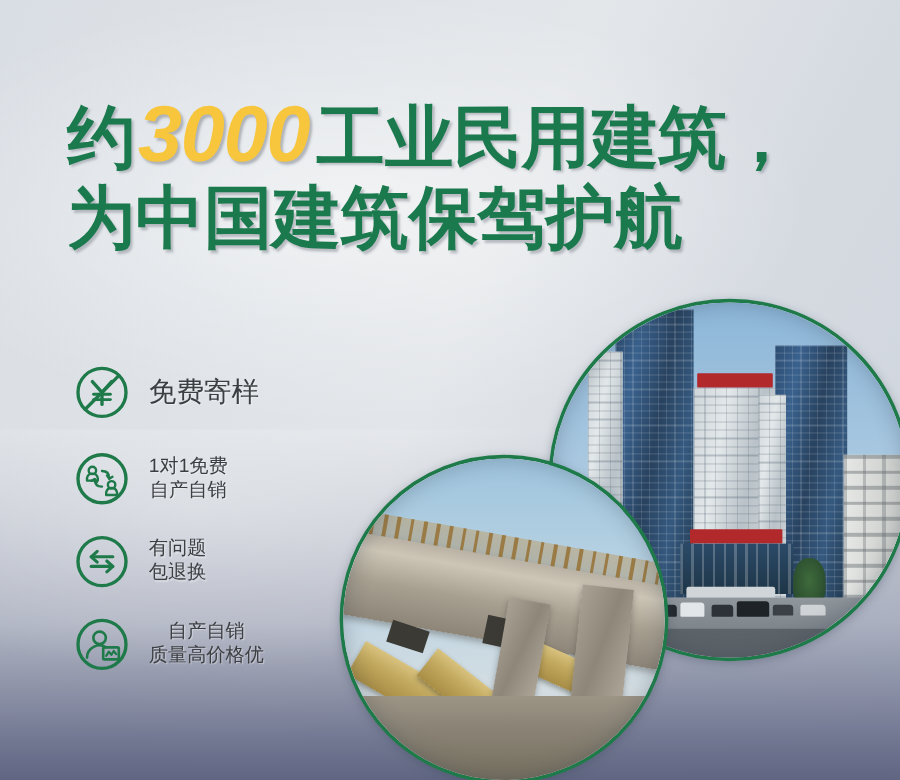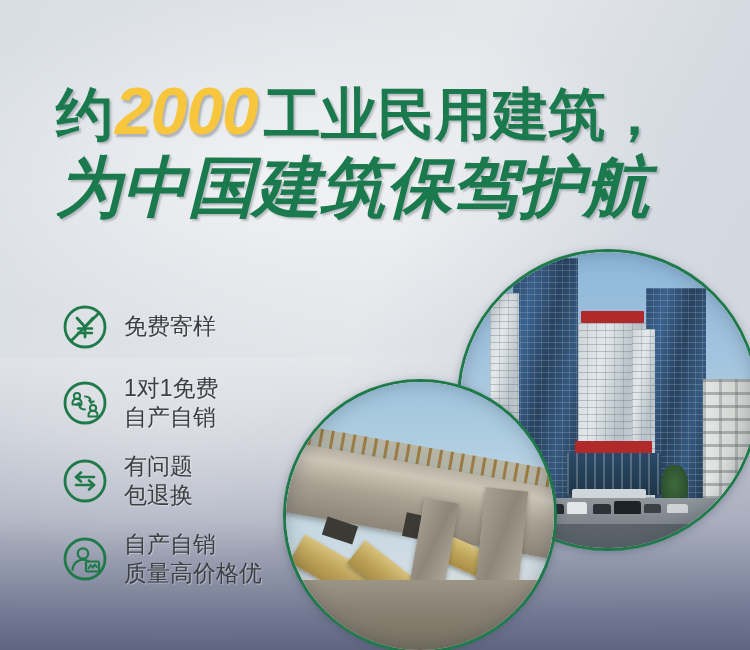--- a/index.html
+++ b/index.html
@@ -39,46 +39,46 @@
     font-size:57px;font-weight:bold;color:#1b7a4d;
     text-shadow:2px 2px 2px rgba(120,125,135,0.45);
     letter-spacing:0px;
   }
   .hl-num{
     font-size:66px;font-style:italic;font-weight:bold;color:#f8c63c;
     text-shadow:2px 3px 2px rgba(120,125,135,0.5);
     padding:0 6px 0 2px;letter-spacing:-1px;
   }
   .hl-line2{
-    font-size:66px;font-weight:bold;color:#1b7a4d;
+    font-size:57px;font-weight:bold;color:#1b7a4d;
     text-shadow:2px 2px 2px rgba(120,125,135,0.45);
-    margin-top:10px;white-space:nowrap;font-style:italic;
+    margin-top:10px;white-space:nowrap;
   }
 
   
   .subtitle{
     position:absolute;left:56px;top:212px;
     font-size:25px;color:#3c3f42;line-height:1.55;
     text-shadow:1px 1px 1px rgba(255,255,255,0.45);
   }
   .subtitle div{white-space:nowrap;}
 
   
   .features{position:absolute;left:60px;top:302px;}
-  .feature{display:flex;align-items:center;margin-bottom:19px;}
+  .feature{display:flex;align-items:center;margin-bottom:19px;text-align:center;}
   .feat-icon{
     width:50px;height:50px;flex:0 0 50px;margin-right:14px;
     display:block;
   }
   .feat-text{
     font-size:23px;color:#3c3f42;line-height:1.28;
     text-shadow:1px 1px 1px rgba(255,255,255,0.4);
     white-space:nowrap;
   }
-  .feature.two .feat-text{font-size:23px;}
+  .feature.two .feat-text{font-size:16px;}
 
   
   .photo{
     position:absolute;border-radius:50%;overflow:hidden;
     border:3px solid #1f7a4a;
     box-shadow:0 2px 8px rgba(60,70,90,0.35);
   }
   #photo-building{left:457px;top:249px;width:296px;height:296px;}
   #photo-bridge{left:283px;top:379px;width:268px;height:268px;}
 
@@ -216,21 +216,21 @@
       <div class="pier" style="left:48%;top:44%;width:13%;height:40%;transform:rotate(10deg);"></div>
       <div class="pier" style="left:72%;top:40%;width:16%;height:46%;transform:rotate(6deg);"></div>
 
       <div class="rubble"></div>
 
       <div class="circle-edge"></div>
     </div>
   </div>
 
   <div class="headline">
-    <div class="hl-line1"><span>约</span><span class="hl-num">2000</span><span>工业民用建筑，</span></div>
+    <div class="hl-line1"><span>约</span><span class="hl-num">3000</span><span>工业民用建筑，</span></div>
     <div class="hl-line2">为中国建筑保驾护航</div>
   </div>
 
   <div class="subtitle">
   </div>
 
   <div class="features">
 
     <div class="feature" style="margin-bottom:22px;">
       <svg class="feat-icon" viewBox="0 0 50 50">

